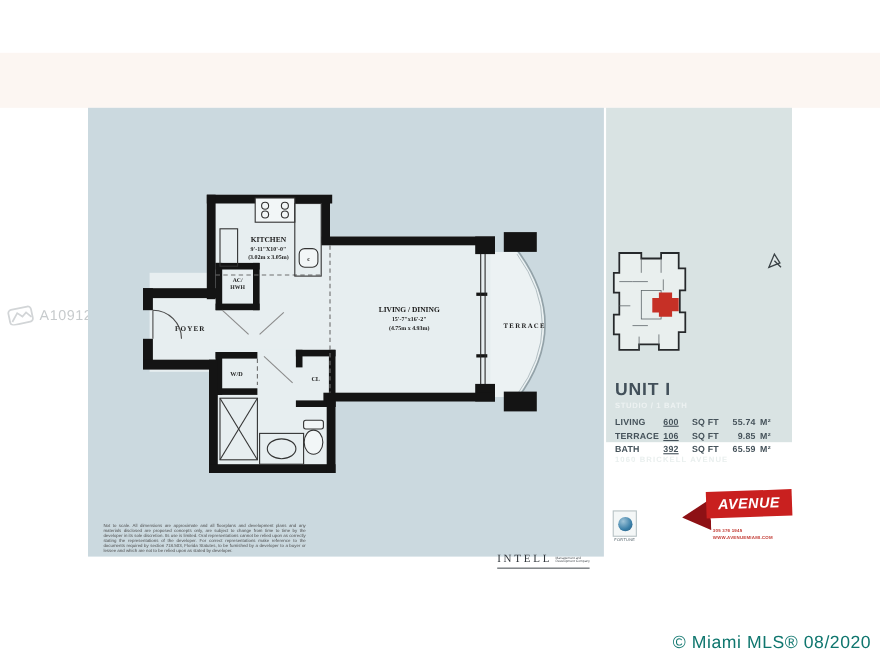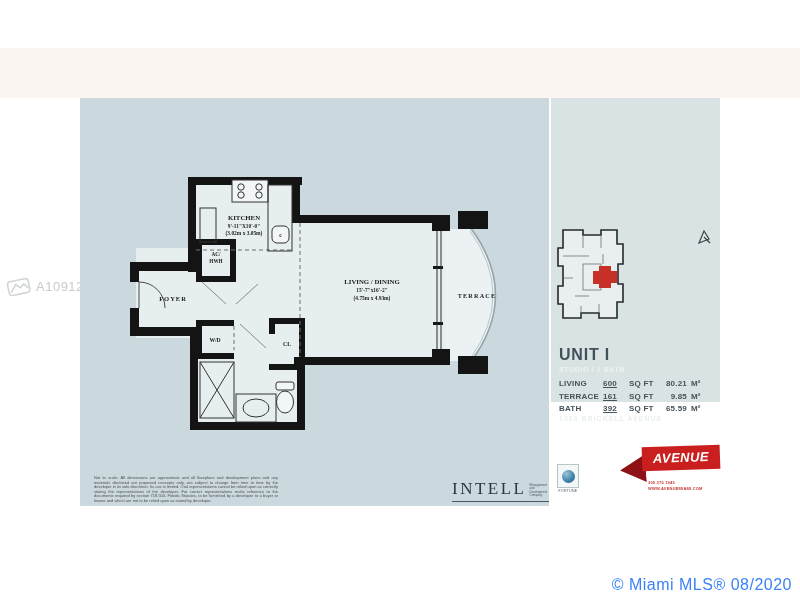--- a/index.html
+++ b/index.html
@@ -41,24 +41,24 @@
   .fortune-box{width:20px;height:22px;background:#f4f7f7;border:0.5px solid #b9c4c6;
                display:flex;align-items:center;justify-content:center;margin:0 auto;}
   .fortune-globe{width:13px;height:13px;border-radius:50%;
                  background:radial-gradient(circle at 35% 30%,#9fc4d8 0%,#3a7fa8 60%,#28597a 100%);}
   .fortune-label{font-size:3.5px;color:#4a5a62;letter-spacing:0.3px;margin-top:1px;}
   
   .disclaimer{position:absolute;left:14px;top:378px;width:184px;font-size:4px;line-height:1.15;
               color:#4d4d4d;text-align:justify;}
   .intell{position:absolute;left:372px;top:381px;display:flex;align-items:flex-end;gap:3px;
           border-bottom:1.5px solid #50565b;padding-bottom:1.5px;}
-  .intell-word{font-family:"Liberation Serif",serif;font-size:17px;letter-spacing:2.5px;
-               color:#30363b;}
+  .intell-word{font-family:"Liberation Serif",serif;font-size:10px;letter-spacing:2.5px;
+               color:#30363b;margin-top:24px;}
   .intell-tag{font-size:3px;color:#50565b;line-height:1.2;padding-bottom:1px;}
-  .mls-credit{position:absolute;right:8px;top:576px;font-size:16px;color:#3b82f6;
+  .mls-credit{position:absolute;right:8px;top:576px;font-size:16px;color:#0f766e;
               letter-spacing:0.5px;}
   .plan-label{font-family:"Liberation Serif",serif;font-weight:bold;fill:#1c1c1c;}
 </style>
 </head>
 <body>
 
 <div class="page">
 
   <div class="top-band"></div>
 
@@ -222,26 +222,26 @@
     </svg>
 
     <div class="unit-title">UNIT I</div>
     <div class="unit-subtitle">STUDIO / 1 BATH</div>
 
     <div class="area-table">
       <div class="area-row">
         <span class="ar-label">LIVING</span>
         <span class="ar-sqft">600</span>
         <span class="ar-sqftu">SQ FT</span>
-        <span class="ar-m2">80.21</span>
+        <span class="ar-m2">55.74</span>
         <span class="ar-m2u">M²</span>
       </div>
       <div class="area-row">
         <span class="ar-label">TERRACE</span>
-        <span class="ar-sqft">161</span>
+        <span class="ar-sqft">106</span>
         <span class="ar-sqftu">SQ FT</span>
         <span class="ar-m2">9.85</span>
         <span class="ar-m2u">M²</span>
       </div>
       <div class="area-row">
         <span class="ar-label">BATH</span>
         <span class="ar-sqft">392</span>
         <span class="ar-sqftu">SQ FT</span>
         <span class="ar-m2">65.59</span>
         <span class="ar-m2u">M²</span>

